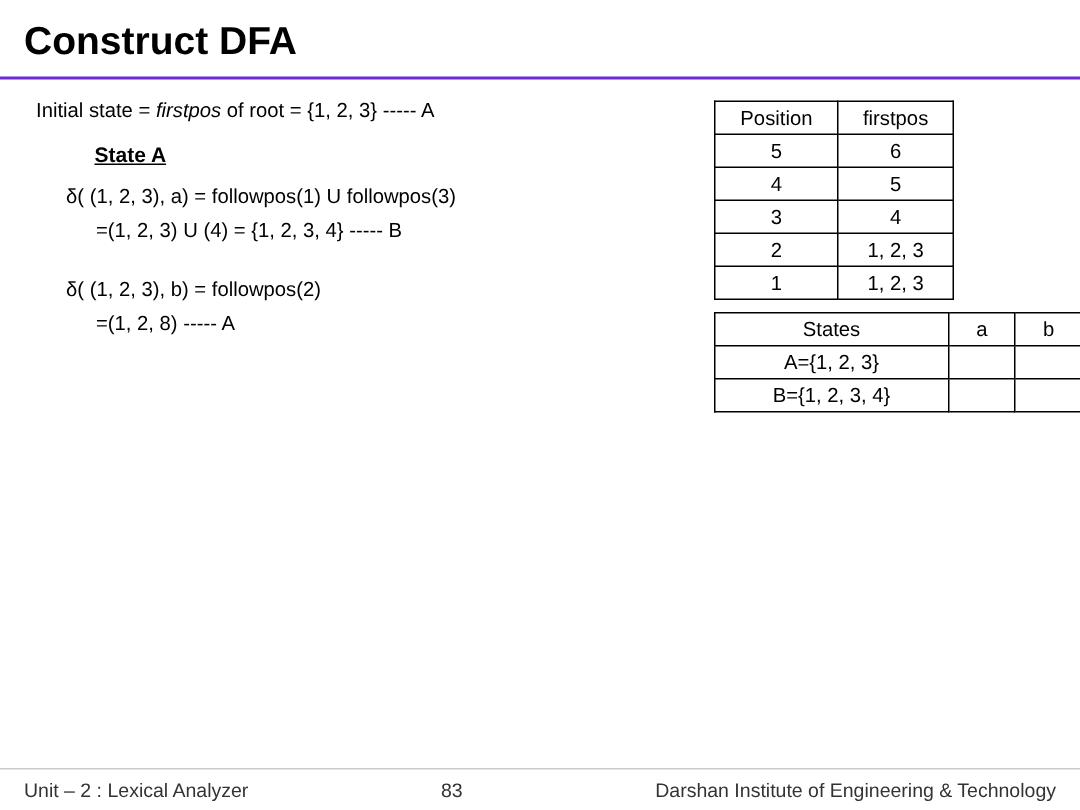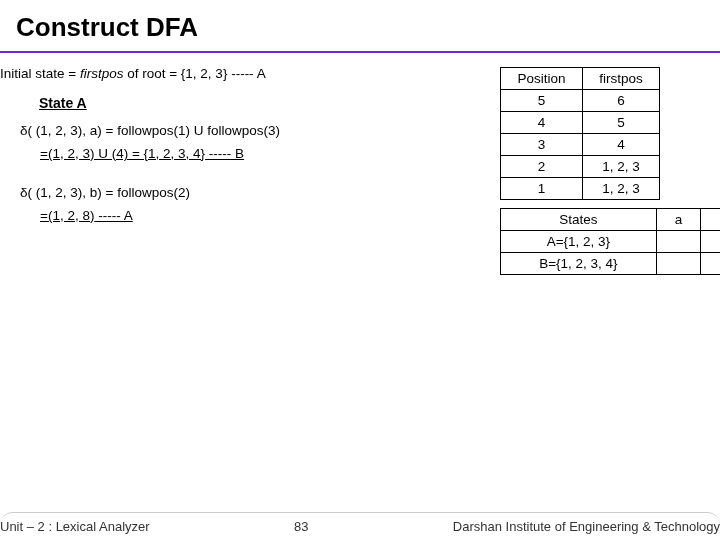--- a/index.html
+++ b/index.html
@@ -18,21 +18,21 @@
     .page-title {
       font-size: 26px;
       font-weight: bold;
       padding: 12px 16px 8px 16px;
       border-bottom: 2px solid #6d28d9;
     }
 
     
     .content {
       display: flex;
-      padding: 10px 0;
+      padding: 10px 24px;
       gap: 20px;
     }
 
     
     .left-col {
       flex: 1;
       font-size: 13.5px;
       line-height: 1.7;
     }
 
@@ -47,21 +47,20 @@
       margin-bottom: 4px;
       margin-left: 39px;
     }
 
     .left-col .delta-line {
       margin-left: 20px;
     }
 
     .left-col .eq-line {
       margin-left: 40px;
-      text-decoration: underline;
     }
 
     .italic { font-style: italic; }
 
     .section-gap { margin-top: 16px; }
 
     
     .right-col {
       width: 220px;
       display: flex;
@@ -92,25 +91,24 @@
 
     
     .footer {
       position: absolute;
       bottom: 0;
       left: 0;
       right: 0;
       display: flex;
       justify-content: space-between;
       align-items: center;
-      padding: 6px 0;
+      padding: 6px 16px;
       font-size: 13px;
       border-top: 1px solid #ccc;
       color: #333;
-      border-radius: 13px;
     }
 
     .footer .page-num {
       font-size: 13px;
     }
   </style>
 </head>
 <body>
 
 <div class="page-title">Construct DFA</div>

